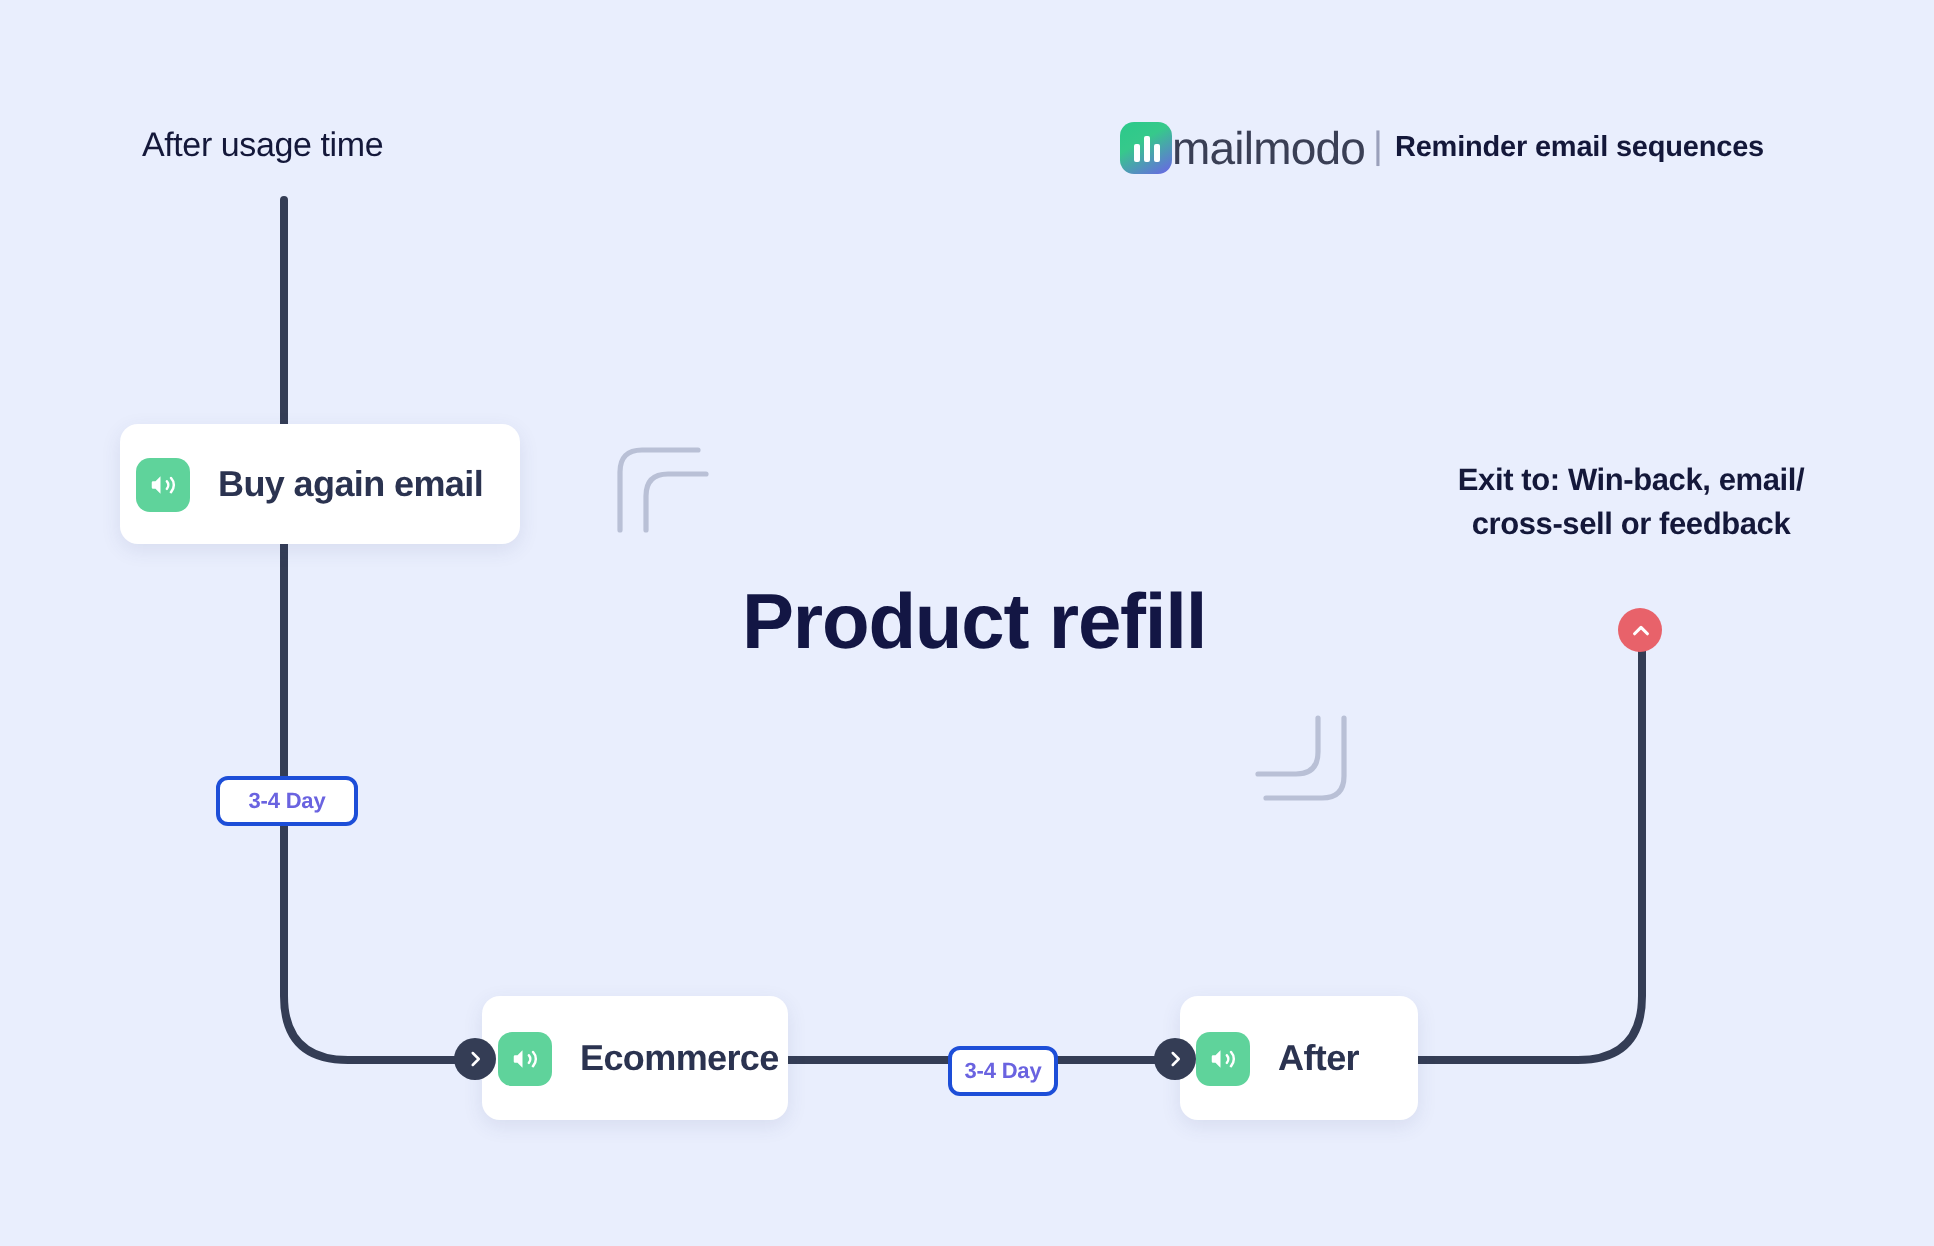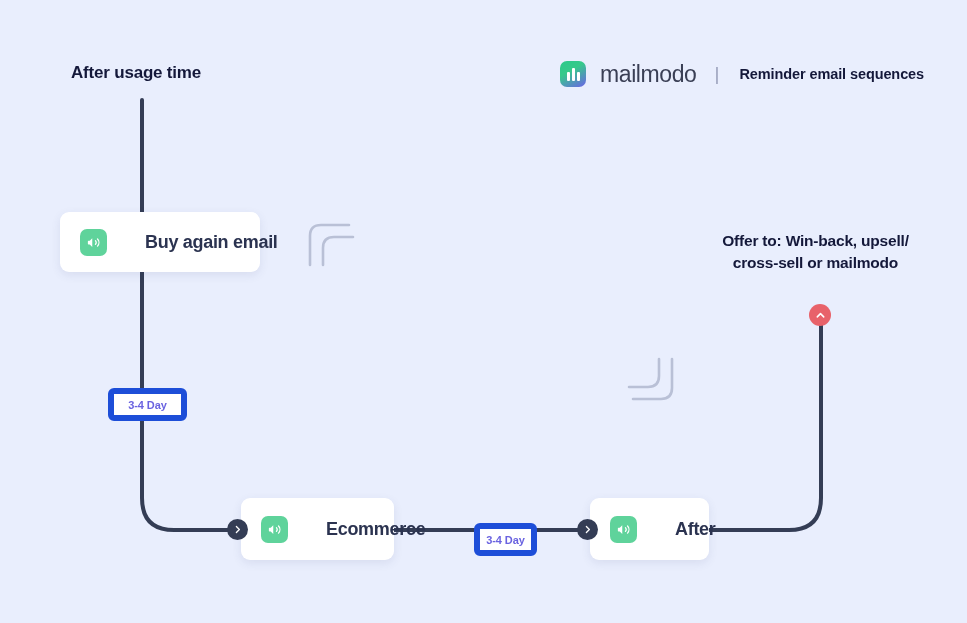--- a/index.html
+++ b/index.html
@@ -26,21 +26,21 @@
     pointer-events: none;
   }
 
   
   .brand {
     position: absolute;
     left: 560px;
     top: 60px;
     display: flex;
     align-items: center;
-    gap: 14px;
+    gap: 0;
     height: 28px;
   }
   .brand-logo {
     width: 26px;
     height: 26px;
     border-radius: 7px;
     background: linear-gradient(150deg, #2bc98a 0%, #36c98b 38%, #6b63e8 100%);
     display: flex;
     align-items: center;
     justify-content: center;
@@ -80,21 +80,21 @@
     color: #14183a;
     letter-spacing: -0.1px;
   }
 
   
   .label-after-usage {
     position: absolute;
     left: 71px;
     top: 63px;
     font-size: 17px;
-    font-weight: bold;
+    font-weight: normal;
     color: #14183a;
     letter-spacing: -0.2px;
     white-space: nowrap;
   }
   .title-main {
     position: absolute;
     left: 371px;
     top: 290px;
     font-size: 39px;
     font-weight: bold;
@@ -116,23 +116,22 @@
   }
 
   
   .node-card {
     position: absolute;
     background: #ffffff;
     border-radius: 9px;
     box-shadow: 0 3px 10px rgba(60, 70, 120, 0.10);
     display: flex;
     align-items: center;
-    padding: 0 20px;
+    padding: 0 8px;
     box-sizing: border-box;
-    gap: 24px;
   }
   .node-icon {
     width: 27px;
     height: 27px;
     border-radius: 7px;
     background: #5fd39b;
     display: flex;
     align-items: center;
     justify-content: center;
     flex: none;
@@ -148,21 +147,21 @@
   }
 
   #node-buy-again { left: 60px;  top: 212px; width: 200px; height: 60px; }
   #node-reminder  { left: 241px; top: 498px; width: 153px; height: 62px; }
   #node-offer     { left: 590px; top: 498px; width: 119px; height: 62px; }
 
   
   .delay-pill {
     position: absolute;
     background: #ffffff;
-    border: 6px solid #1d4ed8;
+    border: 2px solid #1d4ed8;
     border-radius: 6px;
     color: #6a63e0;
     font-size: 11px;
     font-weight: bold;
     display: flex;
     align-items: center;
     justify-content: center;
     letter-spacing: -0.1px;
     white-space: nowrap;
   }
@@ -223,24 +222,25 @@
           <i></i>
         </span>
     </div>
     <span class="brand-name">mailmodo</span>
     <span class="brand-sep">|</span>
     <span class="brand-tagline">Reminder email sequences</span>
   </div>
 
   <div class="label-after-usage">After usage time</div>
 
+  <div class="title-main">Product refill</div>
 
   <div class="label-exit">
-    <div>Offer to: Win-back, upsell/</div>
-    <div>cross-sell or mailmodo</div>
+    <div>Exit to: Win-back, email/</div>
+    <div>cross-sell or feedback</div>
   </div>
 
   <div class="node-card" id="node-buy-again">
     <span class="node-icon">
       <svg width="15" height="15" viewBox="0 0 24 24" fill="#ffffff">
         <path d="M3 10v4a1 1 0 0 0 1 1h2l4 4V5L6 9H4a1 1 0 0 0-1 1z"></path>
         <path d="M14.5 8.2a1 1 0 0 1 1.4.2 5.6 5.6 0 0 1 0 7.2 1 1 0 1 1-1.5-1.3 3.6 3.6 0 0 0 0-4.6 1 1 0 0 1 .1-1.5z"></path>
         <path d="M17.8 5.6a1 1 0 0 1 1.4.1 9.3 9.3 0 0 1 0 12.6 1 1 0 1 1-1.5-1.3 7.3 7.3 0 0 0 0-10 1 1 0 0 1 .1-1.4z"></path>
       </svg>
     </span>

